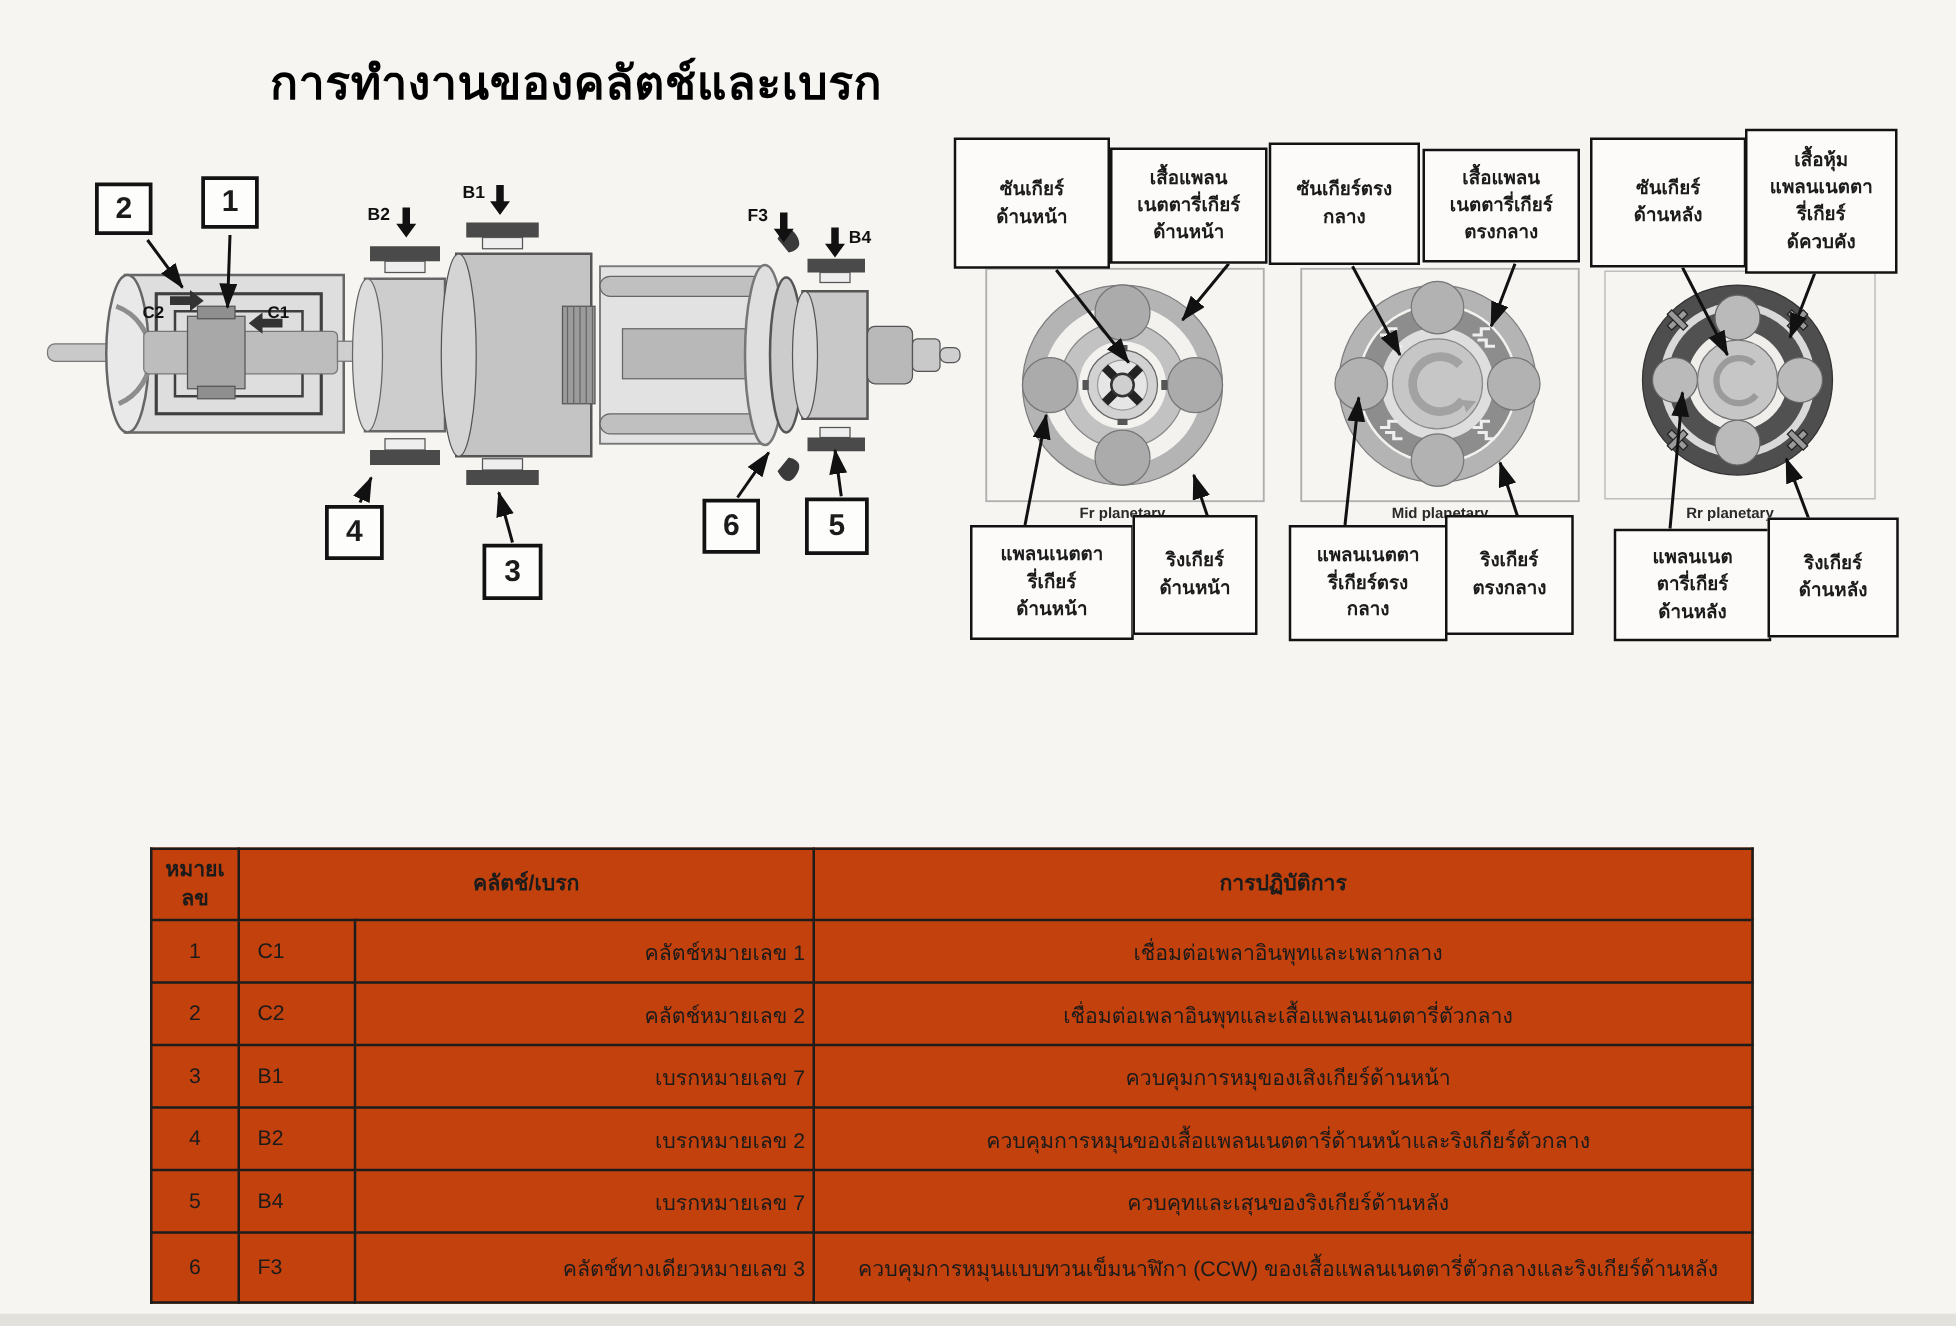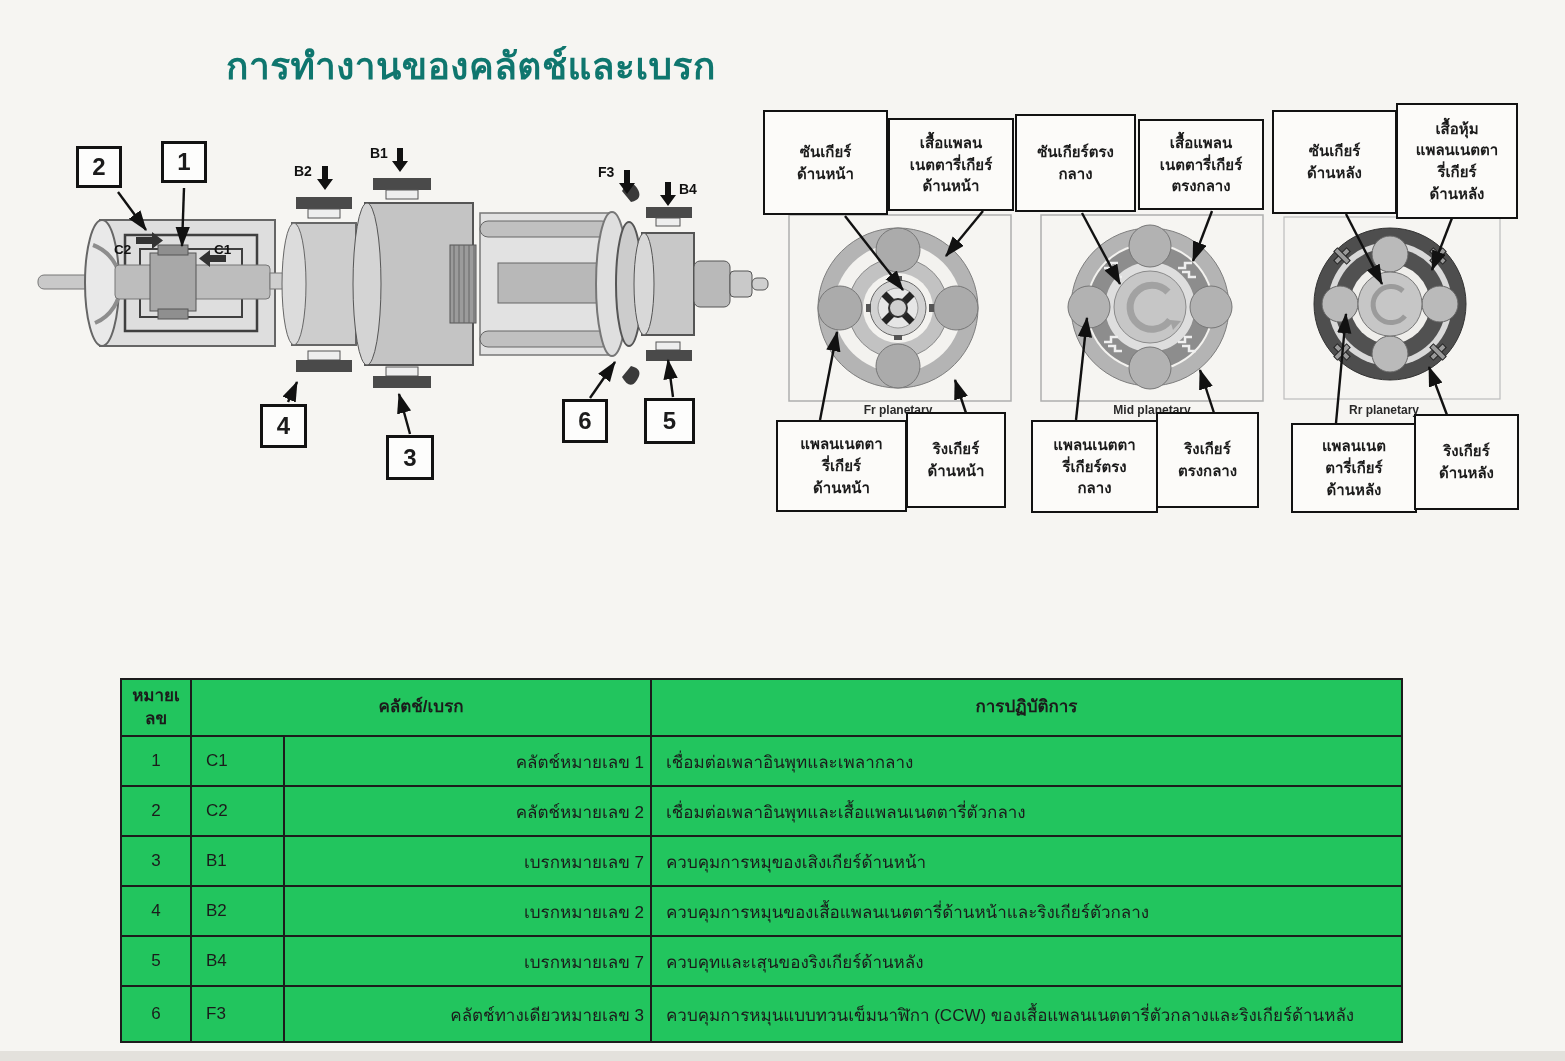--- a/index.html
+++ b/index.html
@@ -4,22 +4,22 @@
 <style>
   html,body { margin:0; padding:0; background:#e9e7e3; }
   .page {
     position:relative; width:1565px; height:1061px;
     background:#f6f5f2; overflow:hidden;
     font-family:"Liberation Sans","DejaVu Sans",sans-serif;
     color:#1b1b1b;
   }
   .abs { position:absolute; }
   .title {
-    position:absolute; left:226px; top:36px;
-    font-size:37px; font-weight:bold; letter-spacing:0.5px; color:#0f766e;
+    position:absolute; left:216px; top:36px;
+    font-size:37px; font-weight:bold; letter-spacing:0.5px; color:#000000;
   }
   .callout {
     position:absolute; background:#fdfdfc; border:3px solid #121212;
     display:flex; align-items:center; justify-content:center;
     font-size:24px; font-weight:bold; box-sizing:border-box;
   }
   .lblbox {
     position:absolute; background:#fcfbf9; border:2.5px solid #121212;
     display:flex; align-items:center; justify-content:center;
     text-align:center; font-size:15px; font-weight:bold; line-height:1.45;
@@ -30,33 +30,33 @@
   }
   .caption {
     position:absolute; font-size:12px; color:#2a2a2a;
     transform:translateX(-50%); z-index:2;font-weight:bold;
   }
   .panel { position:absolute; z-index:1; }
   .overlay { position:absolute; left:0; top:0; z-index:3; pointer-events:none; }
   
   .optable {
     position:absolute; left:120px; top:678px; width:1281px;
-    border-collapse:collapse; table-layout:fixed; background:#22c55e;padding-left:16px;
+    border-collapse:collapse; table-layout:fixed; background:#c2410c;padding-left:16px;
   }
   .optable th, .optable td {
     border:2px solid #1c1c1c; font-size:17px; vertical-align:middle;
     padding:2px 6px; box-sizing:border-box;
   }
   .optable th { font-weight:bold; text-align:center; white-space:pre-line; line-height:1.35; }
   .optable tr { height:50px; }
   .optable tr.hdr { height:57px; }
   td.c-no { text-align:center; }
   td.c-code { text-align:left; padding-left:14px; }
   td.c-name { text-align:right; padding-left:24px; }
-  td.c-op { text-align:left; padding-left:14px; }
+  td.c-op { text-align:center; padding-left:14px; }
   .bottom-strip { position:absolute; left:0; bottom:0; width:100%; height:10px; background:#e3e1dc; }
 </style>
 </head>
 <body>
 
 <div class="page">
 
   <div class="title">การทำงานของคลัตช์และเบรก</div>
 
   <svg class="abs" style="left:30px; top:95px;" width="740" height="390" viewBox="0 0 740 390">
@@ -266,21 +266,21 @@
   <div class="lblbox" style="left:1015px; top:114px; width:121px; height:98px;">ซันเกียร์ตรง
 กลาง</div>
   <div class="lblbox" style="left:1138px; top:119px; width:126px; height:91px;">เสื้อแพลน
 เนตตารี่เกียร์
 ตรงกลาง</div>
   <div class="lblbox" style="left:1272px; top:110px; width:125px; height:104px;">ซันเกียร์
 ด้านหลัง</div>
   <div class="lblbox" style="left:1396px; top:103px; width:122px; height:116px;">เสื้อหุ้ม
 แพลนเนตตา
 รี่เกียร์
-ด้านหลัง</div>
+ด้ควบคัง</div>
 
   <div class="lblbox" style="left:776px; top:420px; width:131px; height:92px;">แพลนเนตตา
 รี่เกียร์
 ด้านหน้า</div>
   <div class="lblbox" style="left:906px; top:412px; width:100px; height:96px;">ริงเกียร์
 ด้านหน้า</div>
   <div class="lblbox" style="left:1031px; top:420px; width:127px; height:93px;">แพลนเนตตา
 รี่เกียร์ตรง
 กลาง</div>
   <div class="lblbox" style="left:1156px; top:412px; width:103px; height:96px;">ริงเกียร์

